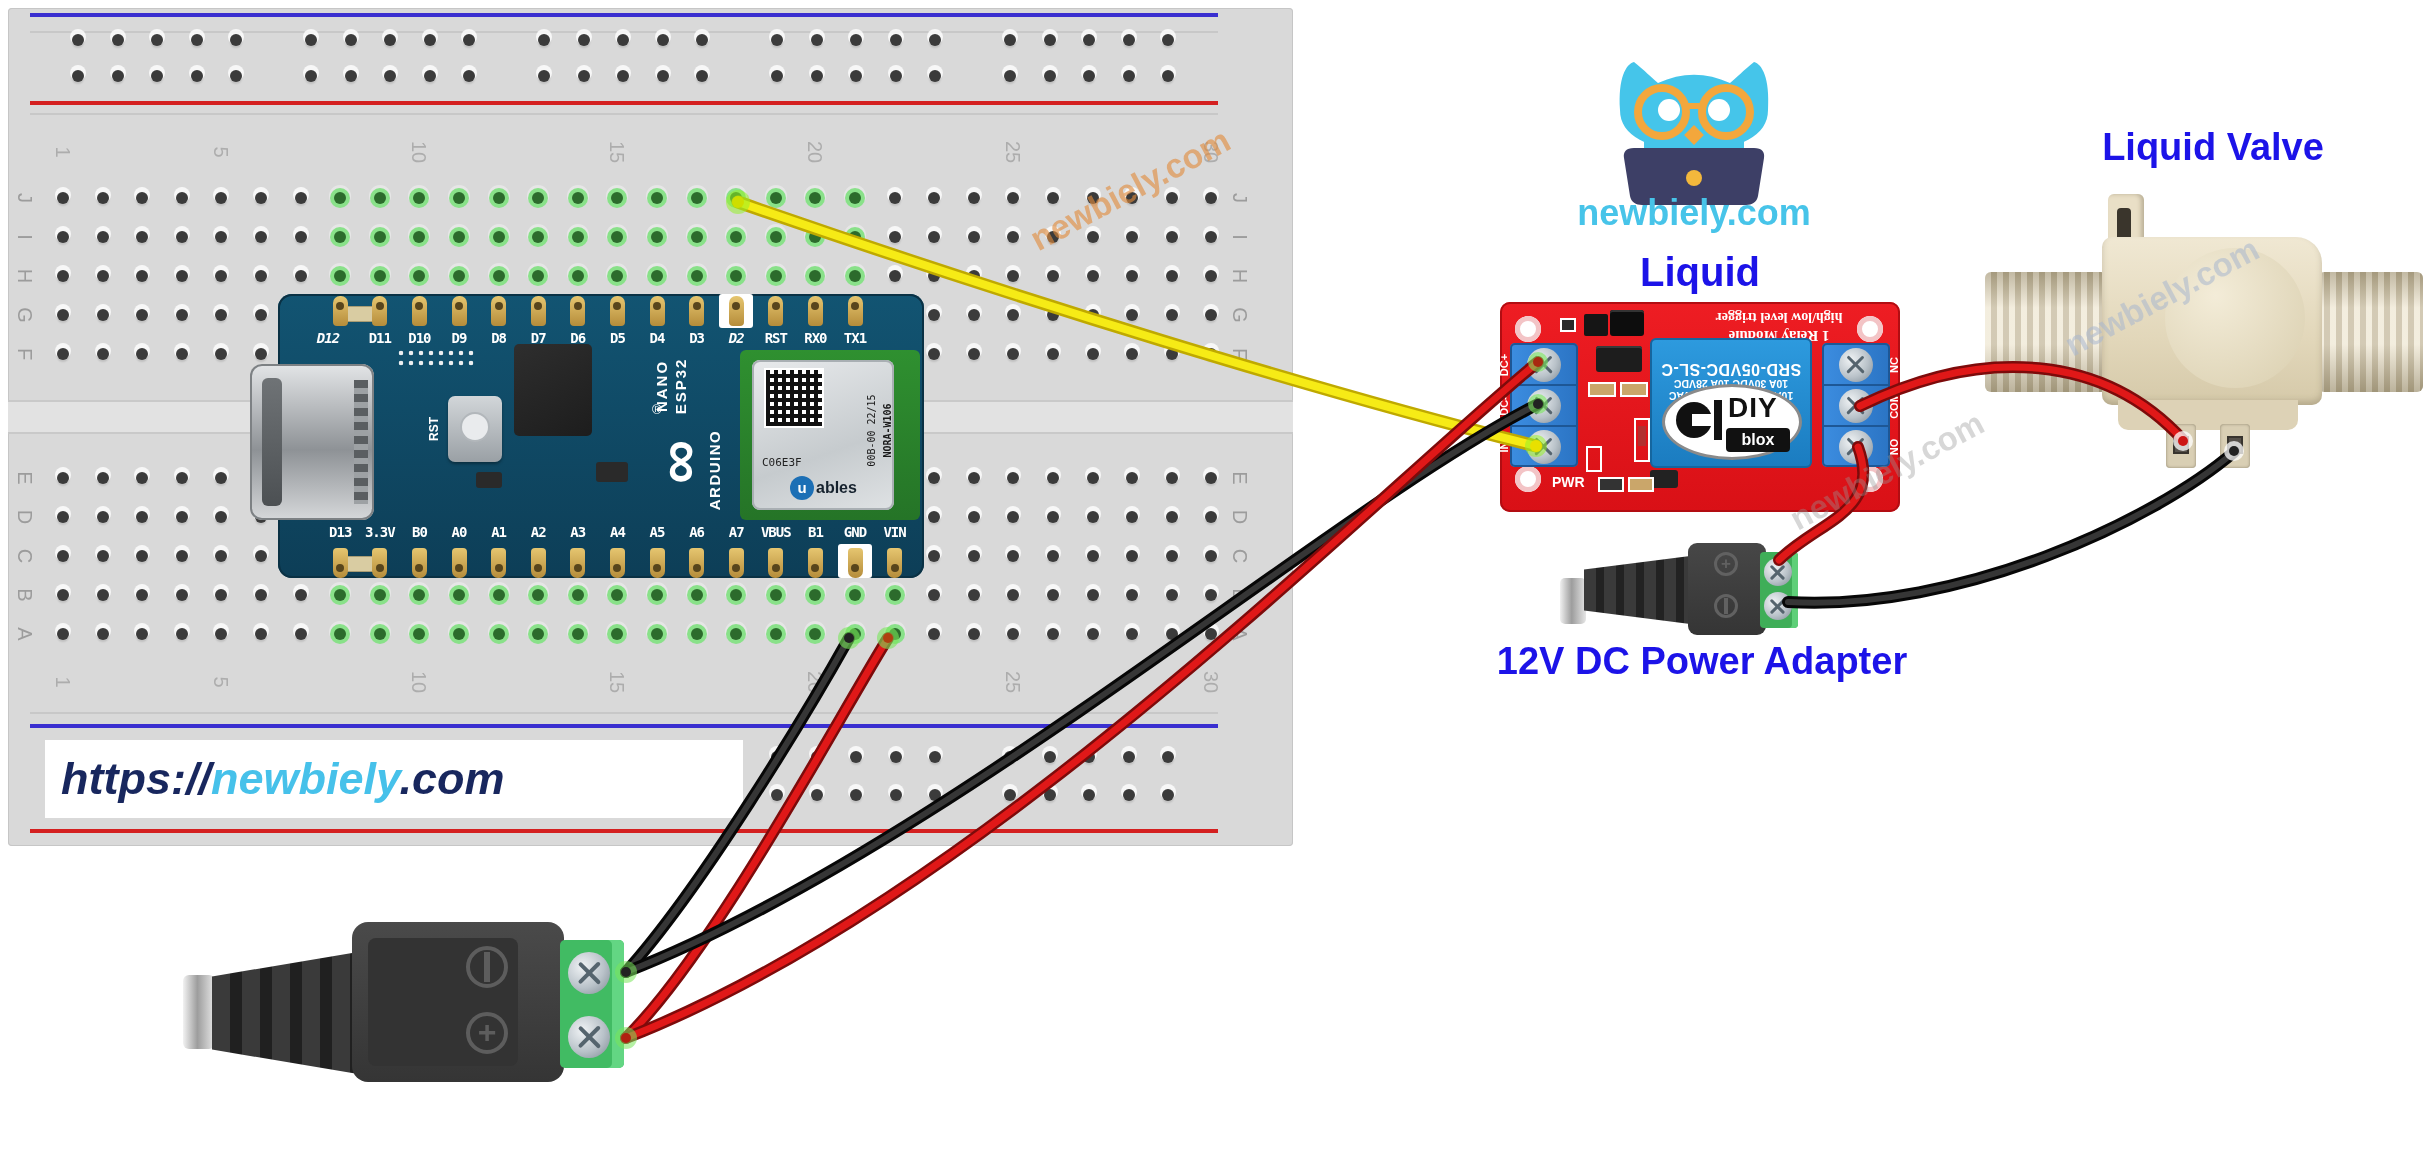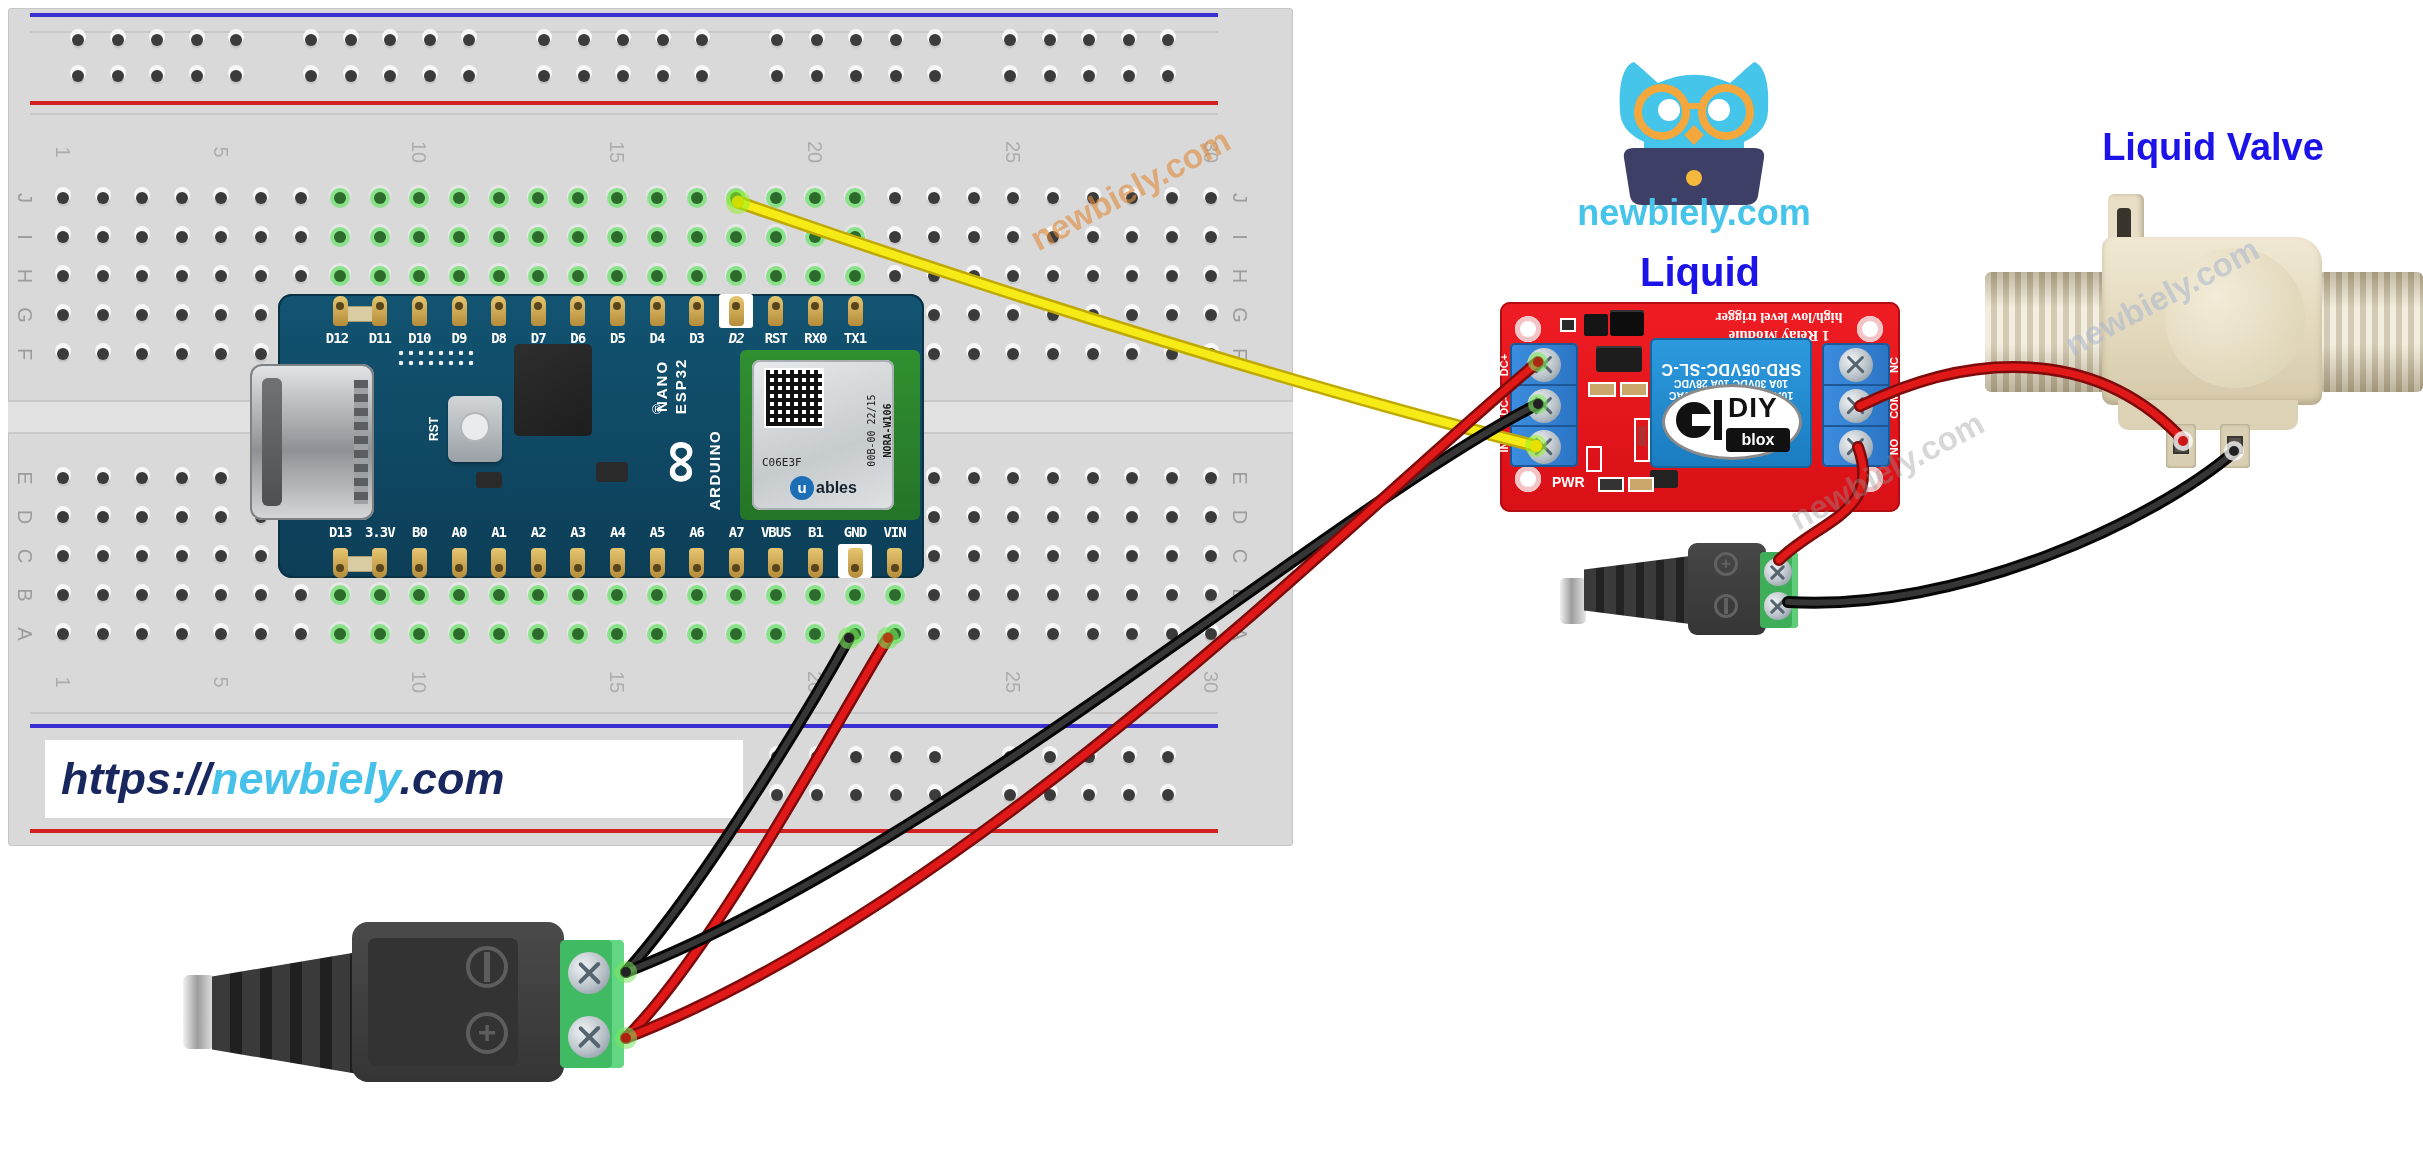--- a/index.html
+++ b/index.html
@@ -520,21 +520,21 @@
   <div class="comp" style="left:762px;top:456px;color:#222;font-size:11px;font-family:'DejaVu Sans Mono',monospace;z-index:2;">C06E3F</div>
   <div class="comp" style="left:790px;top:476px;width:24px;height:24px;border-radius:50%;background:#1c6fb5;color:#fff;font-weight:bold;font-size:15px;text-align:center;line-height:24px;z-index:2;">u</div>
   <div class="comp" style="left:816px;top:479px;color:#16222e;font-weight:bold;font-size:16px;z-index:2;">ables</div>
   <div class="comp rot-90" style="left:812px;top:424px;width:120px;height:13px;text-align:center;color:#1a1a1a;font-size:10px;font-family:'DejaVu Sans Mono',monospace;z-index:2;">00B-00 22/15</div>
   <div class="comp rot-90" style="left:828px;top:424px;width:120px;height:13px;text-align:center;color:#1a1a1a;font-size:10px;font-weight:bold;font-family:'DejaVu Sans Mono',monospace;z-index:2;">NORA-W106</div>
 
   <div id="pins-layer">
     <div class="whitebox" style="left:719px;top:294px;"></div>
     <div class="whitebox" style="left:838px;top:544px;"></div>
   <div class="pin" style="left: 332.7px; top: 296px;"></div>
-      <div class="plbl" style="left: 314px; top: 330px;">D12</div>
+      <div class="plbl" style="left: 305px; top: 330px; font-style: italic;">D12</div>
       <div class="pin" style="left: 372.3px; top: 296px;"></div>
       <div class="plbl" style="left: 356.8px; top: 330px;">D11</div>
       <div class="pin" style="left: 411.9px; top: 296px;"></div>
       <div class="plbl" style="left: 396.4px; top: 330px;">D10</div>
       <div class="pin" style="left: 451.5px; top: 296px;"></div>
       <div class="plbl" style="left: 436px; top: 330px;">D9</div>
       <div class="pin" style="left: 491.1px; top: 296px;"></div>
       <div class="plbl" style="left: 475.6px; top: 330px;">D8</div>
       <div class="pin" style="left: 530.7px; top: 296px;"></div>
       <div class="plbl" style="left: 515.2px; top: 330px;">D7</div>
@@ -777,18 +777,19 @@
     <circle cx="95" cy="60" r="11" fill="#fff"></circle>
     <circle cx="145" cy="60" r="11" fill="#fff"></circle>
     <rect x="113" y="78" width="14" height="14" fill="#f3a73c" transform="rotate(45 120 85)"></rect>
     <path d="M60,98 L180,98 C188,98 191,102 190,108 L184,146 C183,152 178,155 172,155 L68,155 C62,155 57,152 56,146 L50,108 C49,102 52,98 60,98 Z" fill="#3d3f66"></path>
     <circle cx="120" cy="128" r="8" fill="#f3b83c"></circle>
   </svg>
   <div class="owl-text" style="left:1564px;top:192px;width:260px;font-size:36px;">newbiely.com</div>
 
   <div class="title" style="left:1600px;top:250px;width:200px;font-size:40px;">Liquid</div>
   <div class="title" style="left:2088px;top:126px;width:250px;font-size:38px;">Liquid Valve</div>
+  <div class="title" style="left:1462px;top:640px;width:480px;font-size:38px;">12V DC Power Adapter</div>
 
   <div class="wm" style="left:1020px;top:170px;font-size:34px;color:rgba(225,138,60,0.62);">newbiely.com</div>
   <div class="wm" style="left:1780px;top:452px;font-size:33px;color:rgba(150,150,150,0.38);">newbiely.com</div>
   <div class="wm" style="left:2055px;top:278px;font-size:33px;color:rgba(168,183,205,0.55);">newbiely.com</div>
 
 </div>
 
 </body></html>

